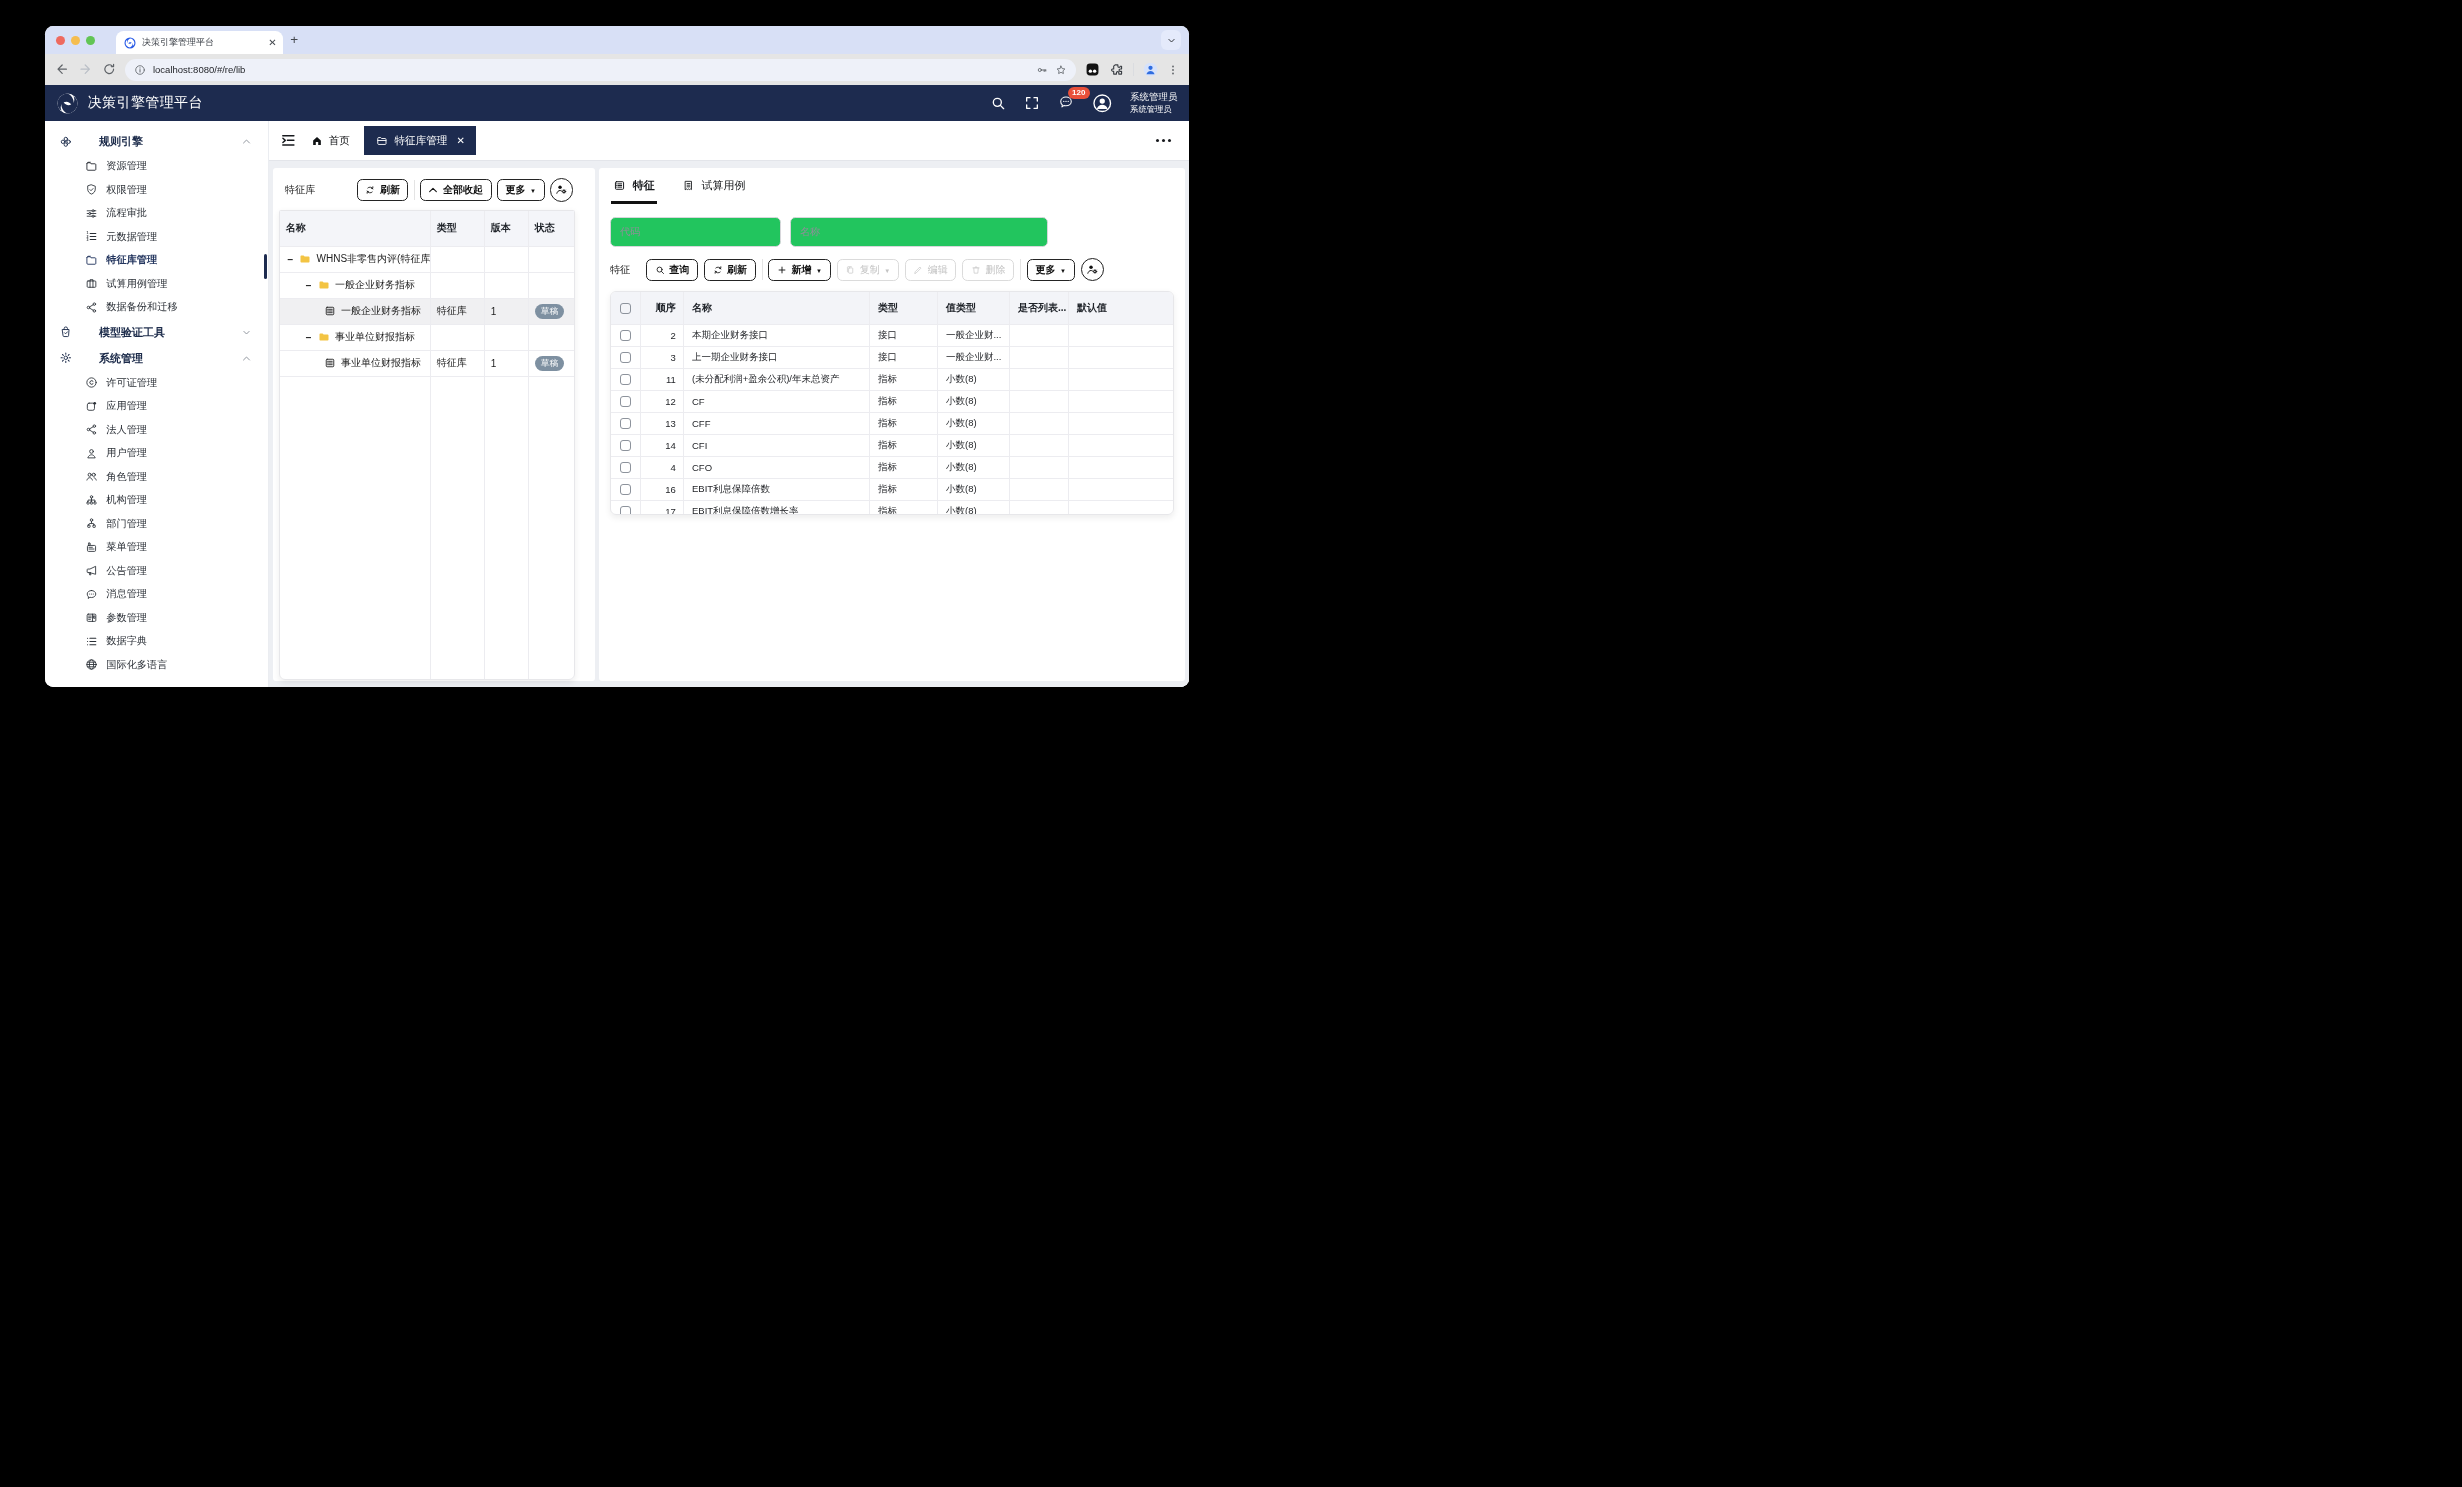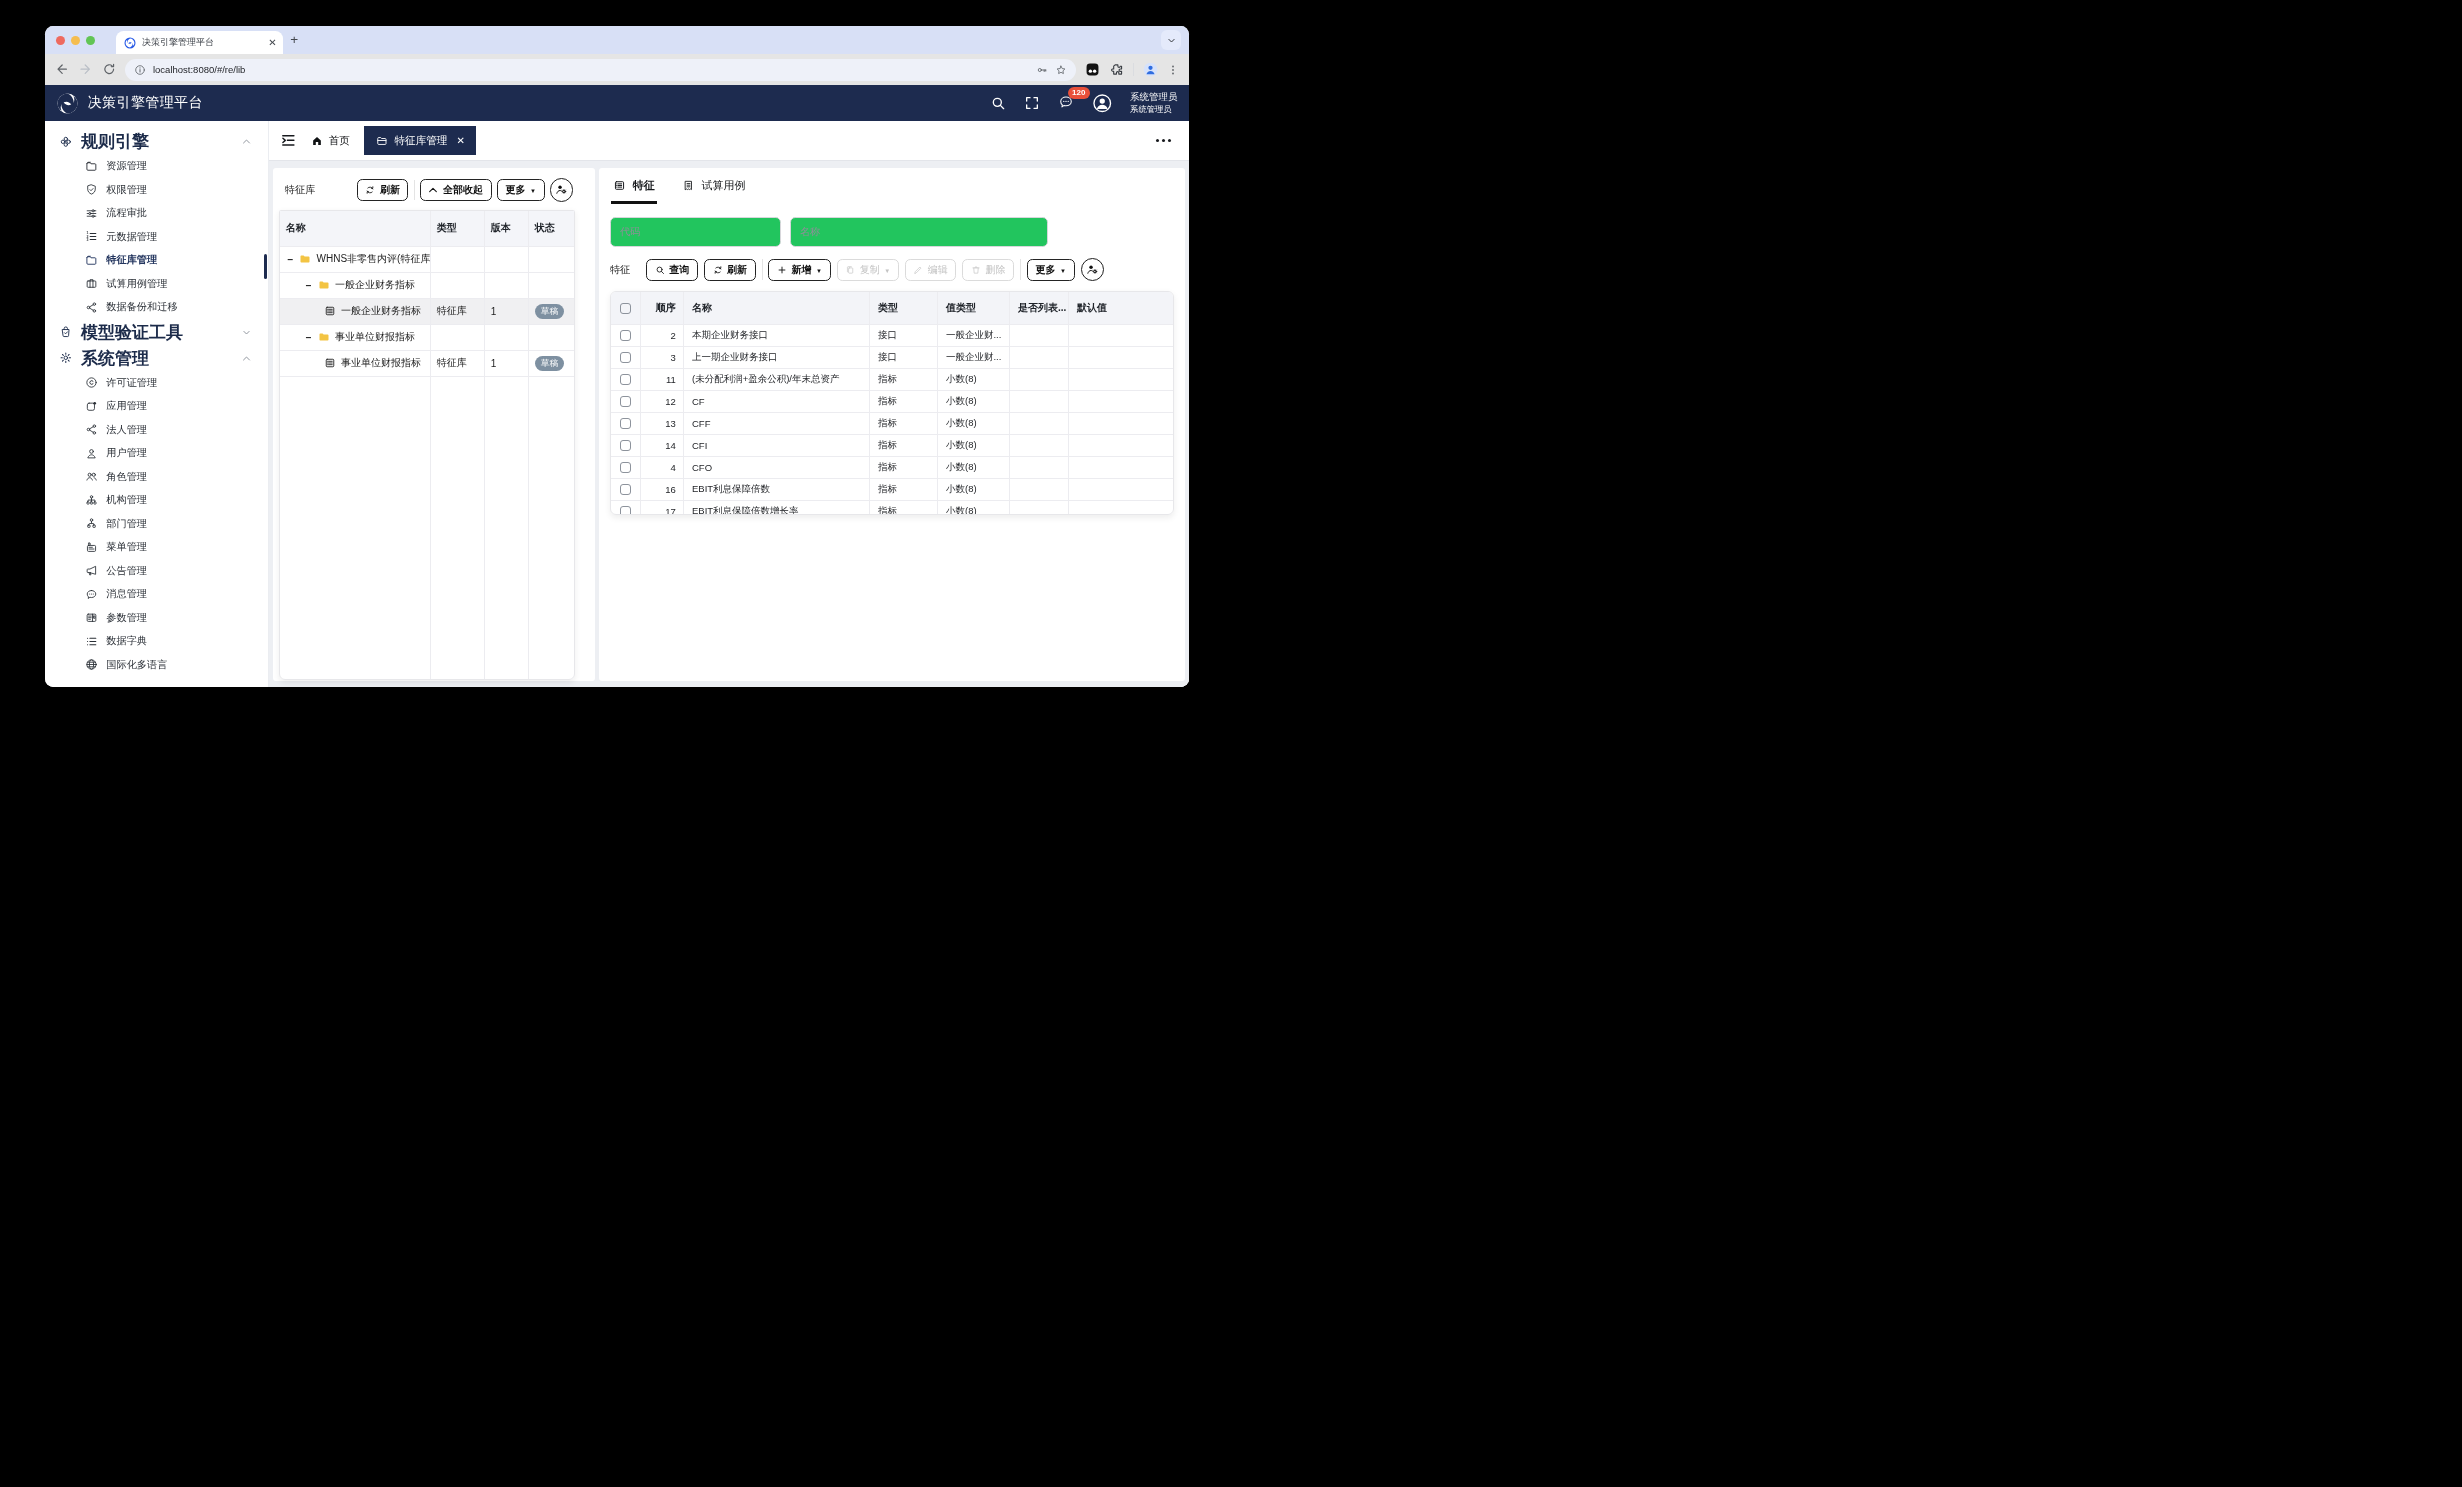--- a/index.html
+++ b/index.html
@@ -48,22 +48,22 @@
   .badge { position:absolute; top:-6.8px; left:10px; background:var(--red,#e8503a); color:#fff;
     font-size:8px; font-weight:700; line-height:1; padding:2.3px 4.5px; border-radius:6.8px; }
   .avatar-ring { width:20.5px; height:20.5px; color:#fff; }
   .userbox { line-height:1.3; }
   .userbox .nm { font-size:9.5px; }
   .userbox .rl { font-size:8.3px; }
 
   
   .main { flex:1; display:flex; min-height:0; background:#fff; }
   .sidebar { width:224px; flex:none; border-right:1.5px solid #ebedf1; padding-top:7.6px; position:relative; overflow:hidden; }
-  .sec { height:26px; display:flex; align-items:center; gap:8px; padding:0 16.7px 0 14.4px;
-    color:#1c2b4a; font-size:17px; font-weight:700; }
+  .sec { height:26px; display:flex; align-items:center; gap:26px; padding:0 16.7px 0 14.4px;
+    color:#1c2b4a; font-size:11px; font-weight:700; }
   .sec .ic { width:13.6px; height:13.6px; }
   .sec .chev { margin-left:auto; width:9px; height:9px; color:#8f949c; }
   .sitem { height:23.5px; display:flex; align-items:center; gap:8.3px; padding-left:40px; font-size:10.2px; color:#2a2f36; }
   .sitem .ic { width:13px; height:13px; }
   .sitem.active { color:#24365f; font-weight:700; }
   .scroll-thumb { position:absolute; right:0.8px; top:133px; width:3px; height:25px; background:var(--navy,#1d2b4f); border-radius:1.5px; }
 
   .content { flex:1; display:flex; flex-direction:column; min-width:0; }
   .tabbar { height:39px; display:flex; align-items:center; padding:0 18px 0 10.6px; gap:14.4px; flex:none; }
   .fold { width:16.7px; height:16.7px; color:#17191d; }

